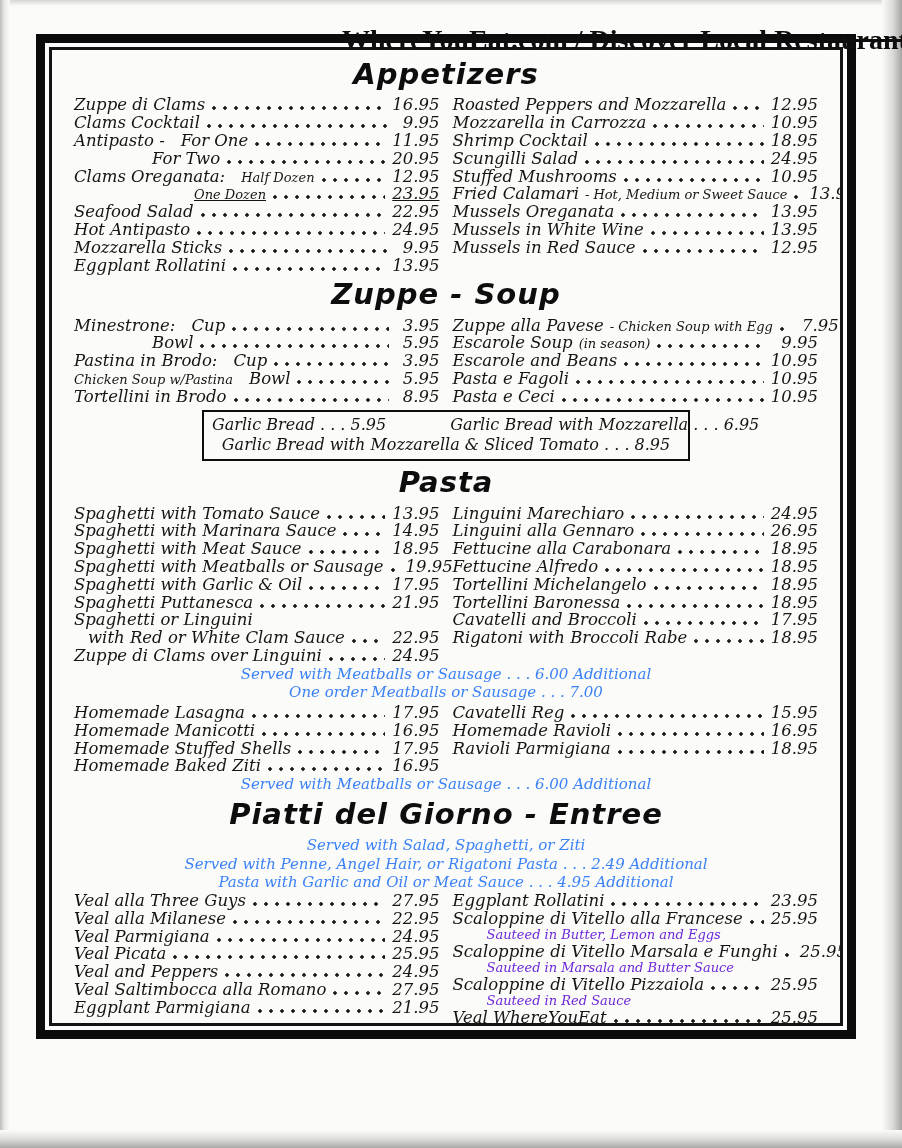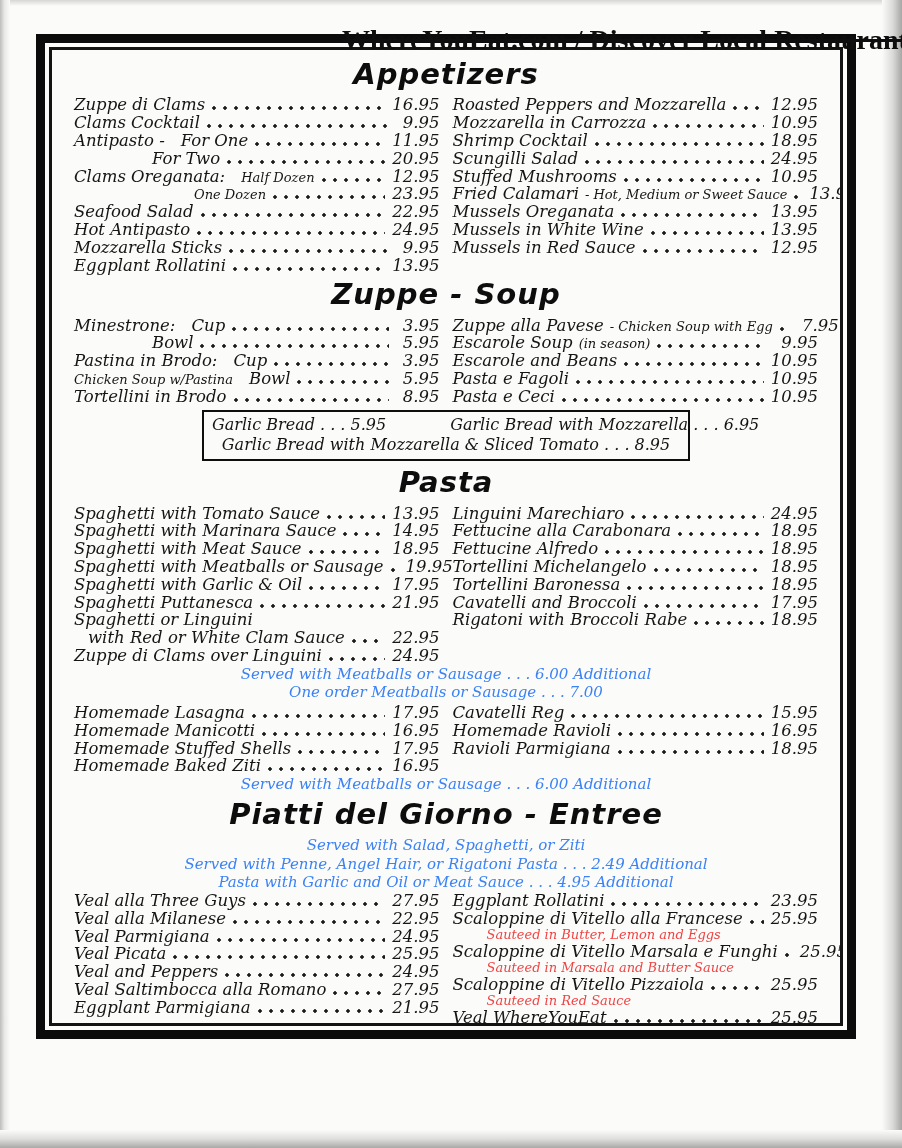--- a/index.html
+++ b/index.html
@@ -38,27 +38,27 @@
   .cols{display:flex;gap:13px;}
   .col{flex:1;min-width:0;}
 
   .row{display:flex;align-items:baseline;margin:0;
     font-style:italic;font-size:16.5px;line-height:1.08;color:#151515;}
   .name{white-space:nowrap;}
   .small{font-size:13px;}
   .suffix{margin-left:6px;white-space:nowrap;}
   .tab{margin-left:16px;white-space:nowrap;}
   .lvl1{margin-left:78px;}
-  .lvl2{margin-left:120px;}
+  .lvl2{margin-left:120px;text-decoration:underline;}
   .lvl3{margin-left:14px;}
   .leader{flex:1 1 10px;min-width:8px;height:4px;margin:0 7px 1px 7px;
     background-image:radial-gradient(circle at 2px 2px,#1a1a1a 1.5px,transparent 1.9px);
     background-size:11px 4px;background-repeat:repeat-x;background-position:left bottom;}
   .price{min-width:44px;text-align:right;white-space:nowrap;}
-  .note{font-size:13px;font-style:italic;color:#ef4444;
+  .note{font-size:13px;font-style:italic;color:#6d28d9;
     margin:0 0 1px 34px;line-height:1.1;}
 
   .center-note{text-align:center;font-style:italic;font-size:15px;
     line-height:1.24;color:#3b82f6;}
 
   .gbox{width:468px;margin:4px auto 3px auto;border:2.5px solid #0e0e0e;
     padding:3px 8px;text-align:center;font-style:italic;font-size:16px;color:#141414;}
   .gbox-line{line-height:1.3;white-space:nowrap;}
   .gbox-gap{display:inline-block;width:64px;}
 </style>
@@ -296,20 +296,25 @@
                 <span class="name">Zuppe di Clams over Linguini</span>
                 <span class="leader"></span>
                 <span class="price">24.95</span>
               </div>
             </div>
             <div class="col">
               <div class="row">
                 <span class="name">Linguini Marechiaro</span>
                 <span class="leader"></span>
                 <span class="price">24.95</span>
+              </div>
+              <div class="row">
+                <span class="name">Linguini alla Gennaro</span>
+                <span class="leader"></span>
+                <span class="price">26.95</span>
               </div>
               <div class="row">
                 <span class="name">Fettucine alla Carabonara</span>
                 <span class="leader"></span>
                 <span class="price">18.95</span>
               </div>
               <div class="row">
                 <span class="name">Fettucine Alfredo</span>
                 <span class="leader"></span>
                 <span class="price">18.95</span>

